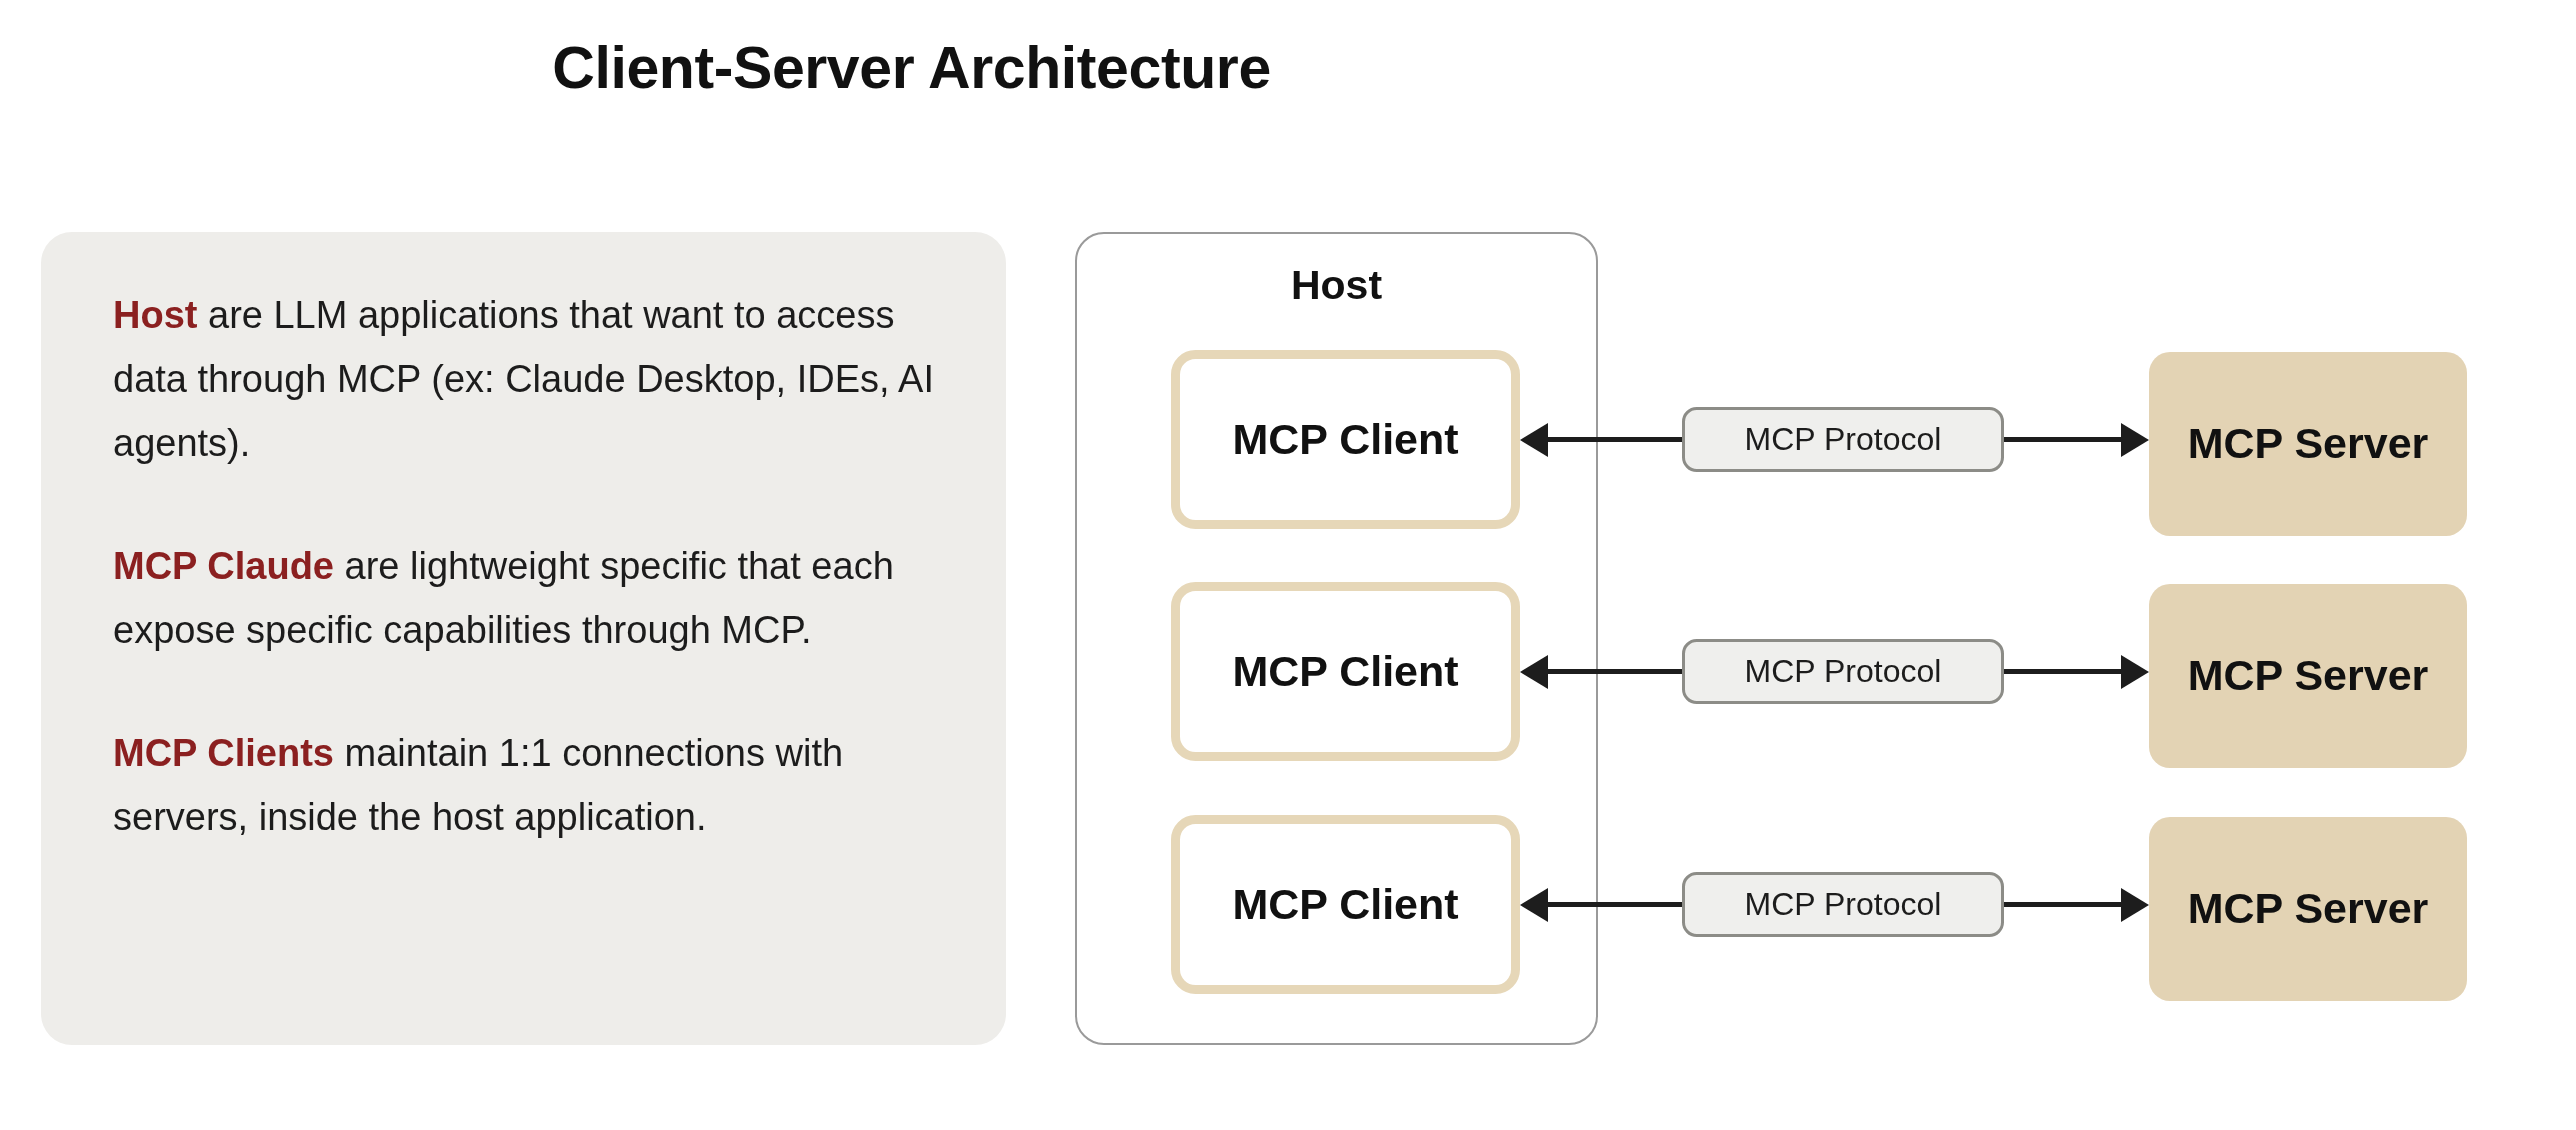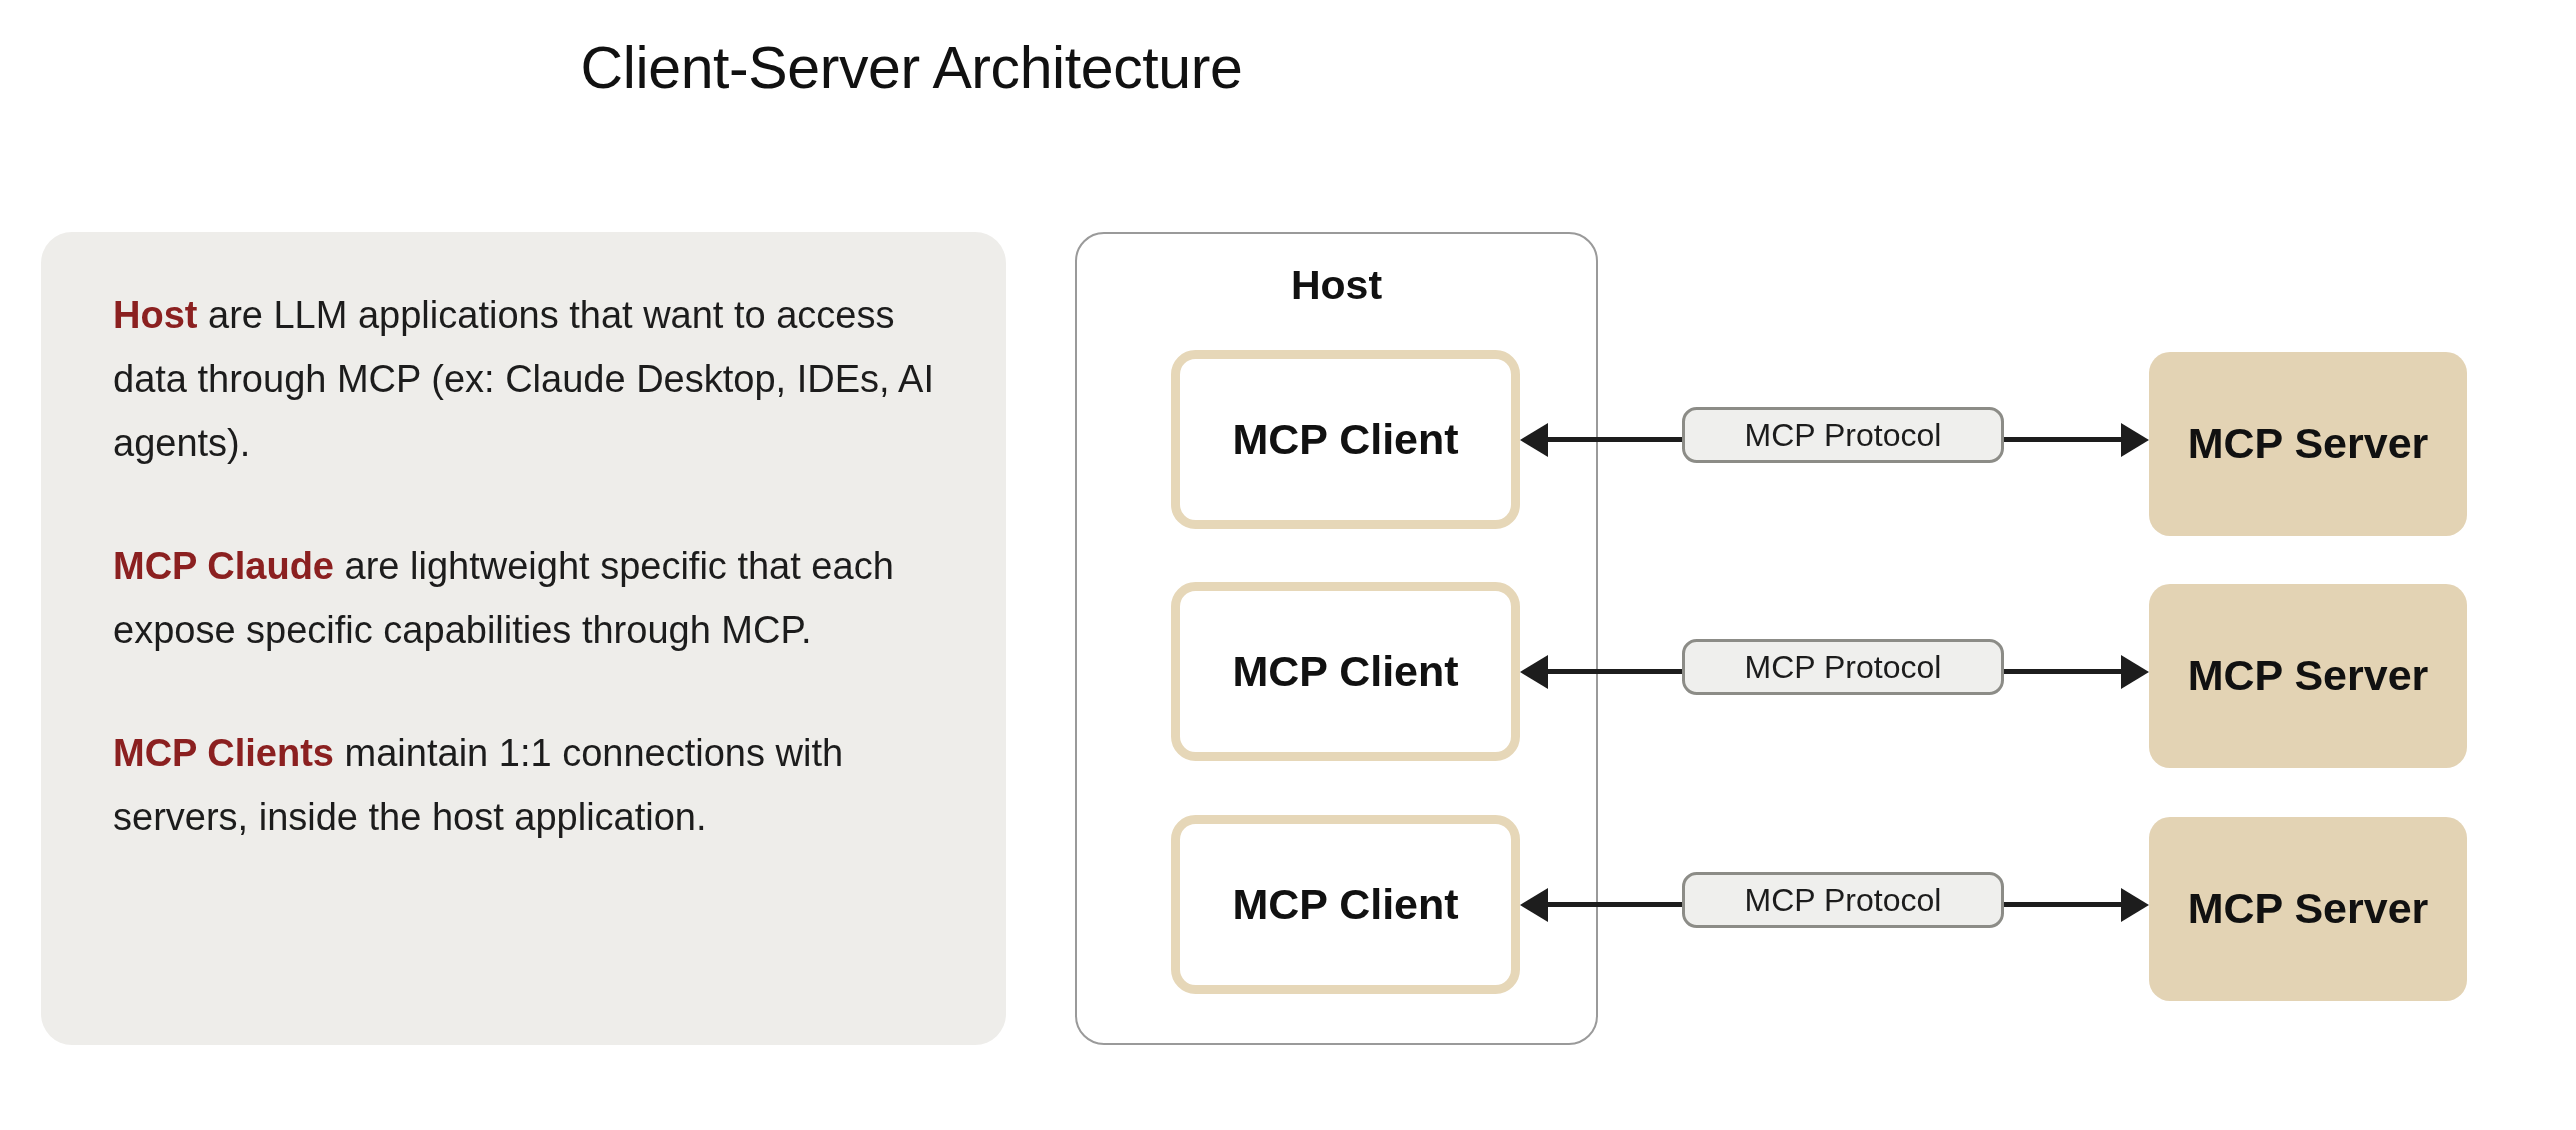--- a/index.html
+++ b/index.html
@@ -16,21 +16,21 @@
   }
 
   
   #page-title {
     position: absolute;
     left: 0;
     top: 34px;
     width: 1823px;
     text-align: center;
     font-size: 59px;
-    font-weight: normal;
+    font-weight: bold;
     color: #111111;
     letter-spacing: -0.4px;
     white-space: nowrap;
   }
 
   
   #description-panel {
     position: absolute;
     left: 41px;
     top: 232px;
@@ -141,21 +141,21 @@
   .arrow-head.pointing-right {
     left: 601px;
     border-left: 28px solid #1d1d1d;
   }
 
   .protocol-pill {
     position: absolute;
     left: 162px;
     top: 57px;
     width: 322px;
-    height: 56px;
+    height: 65px;
     background: #efefed;
     border: 3.3px solid #8c8c87;
     border-radius: 14.7px;
     box-sizing: border-box;
     display: flex;
     align-items: center;
     justify-content: center;
   }
   .protocol-label {
     font-size: 32px;

